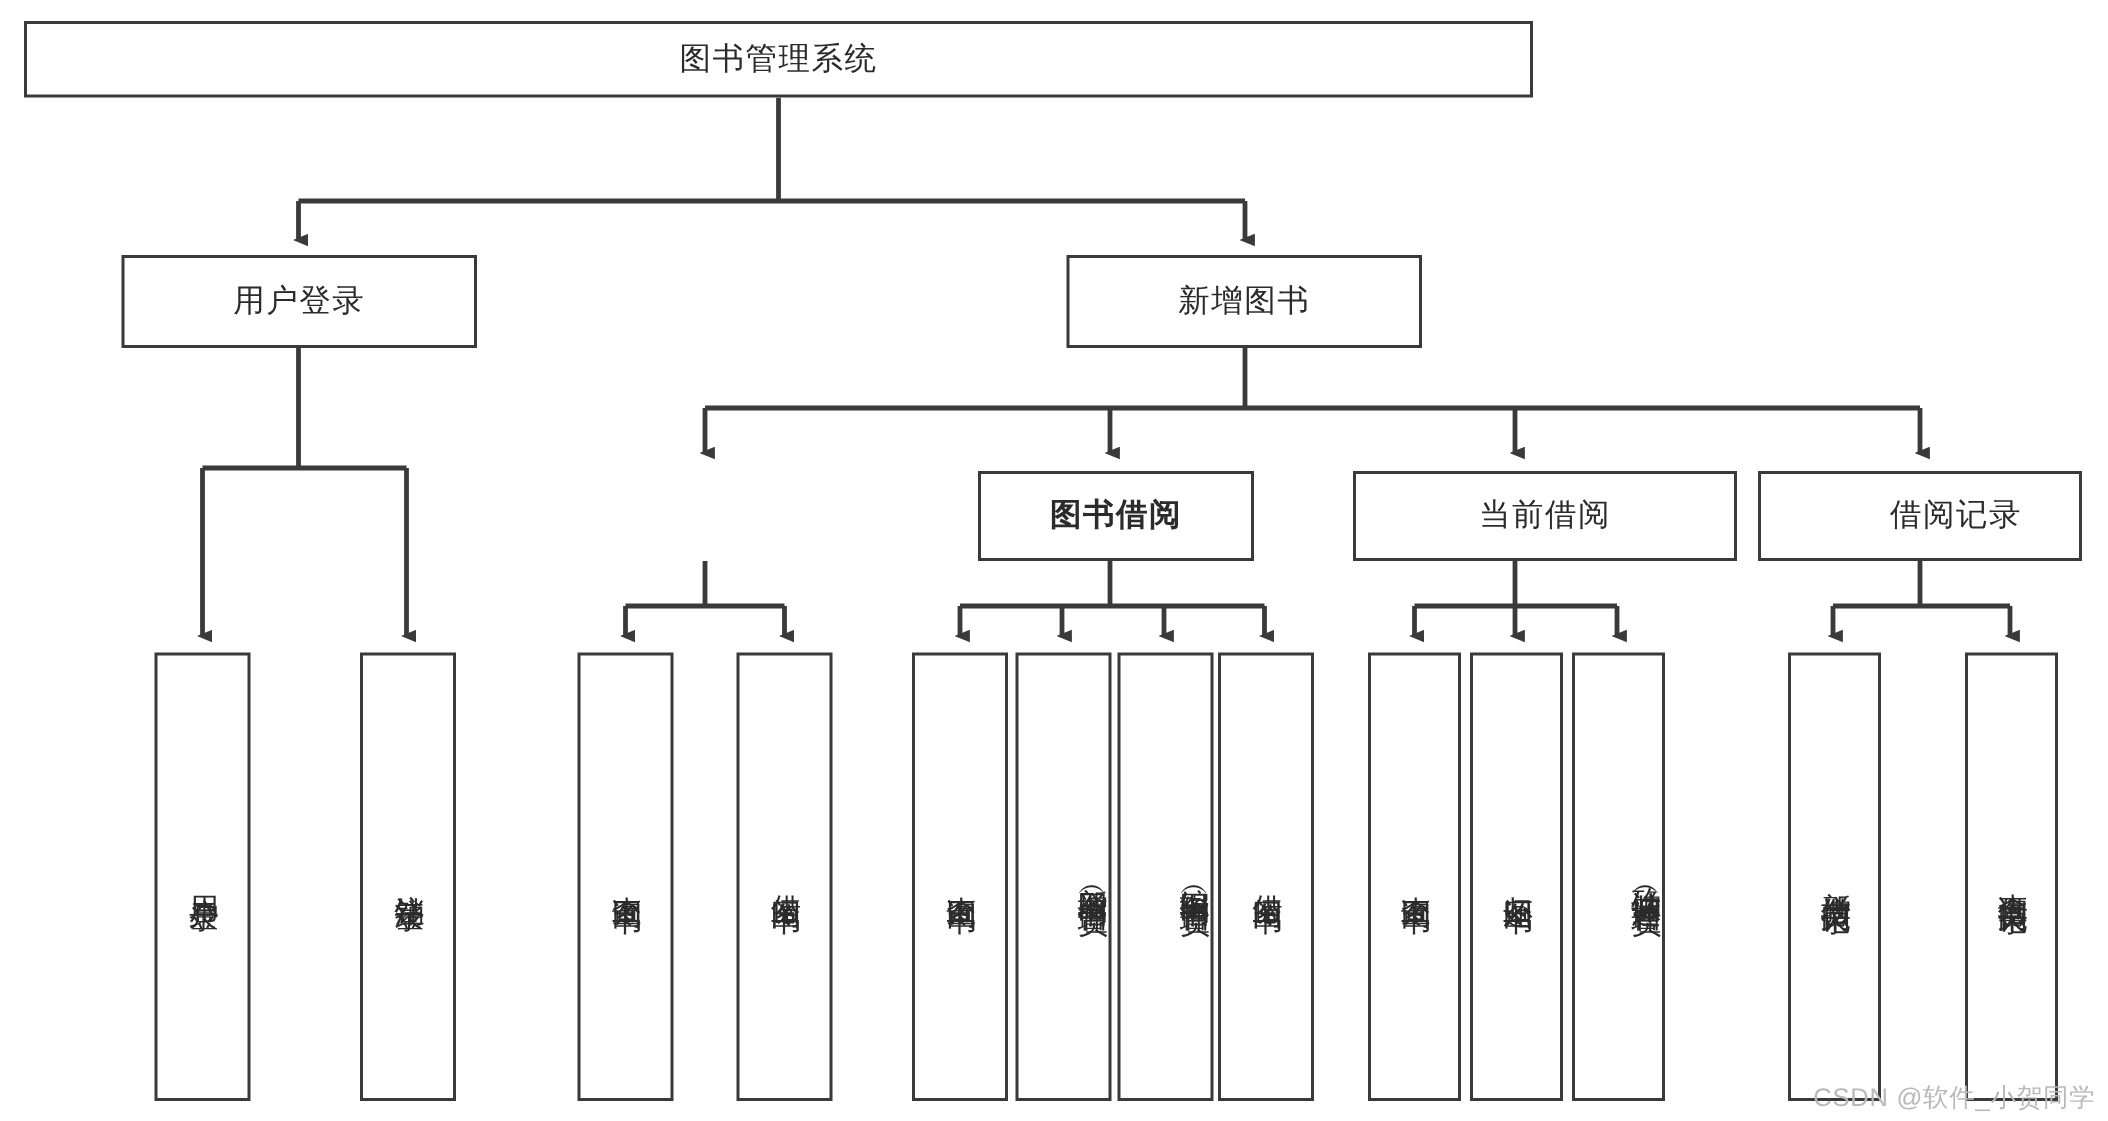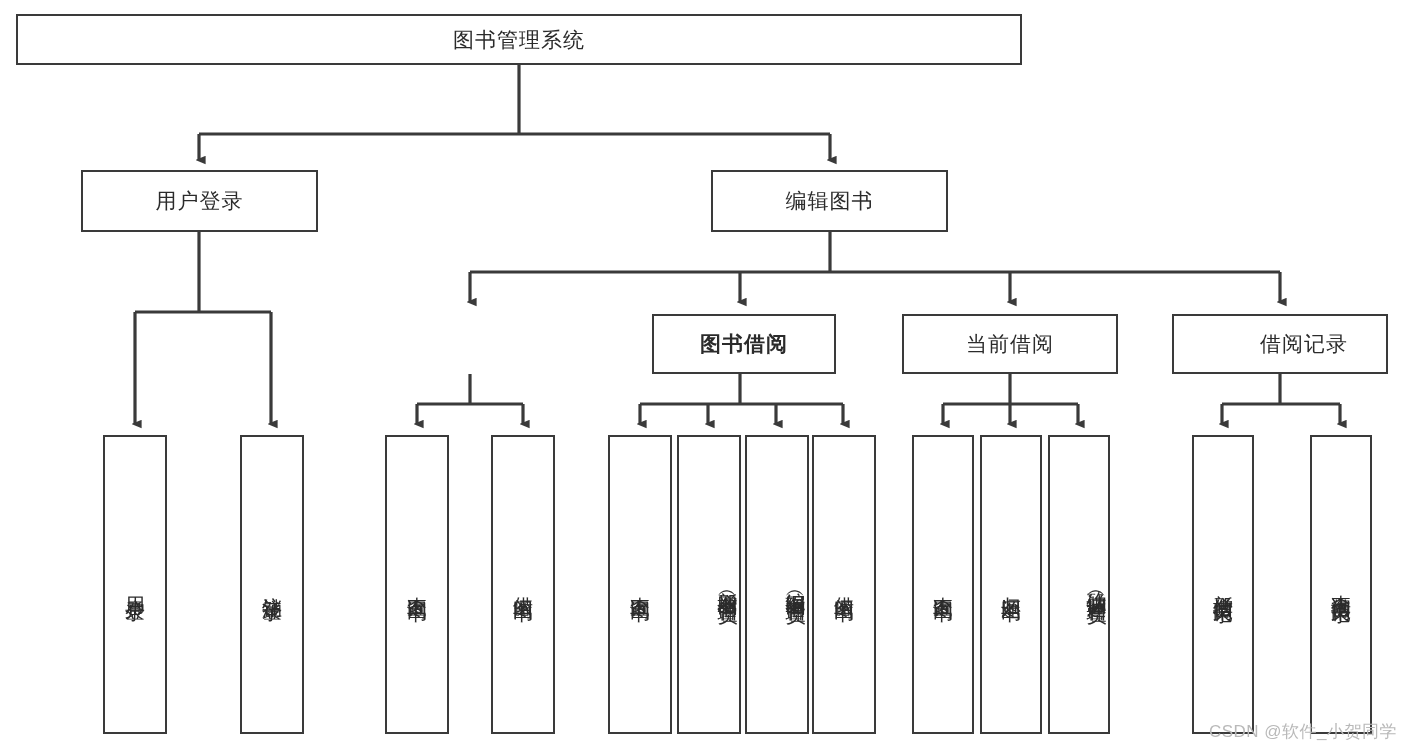--- a/index.html
+++ b/index.html
@@ -142,29 +142,29 @@
 
   <div class="node-box horizontal" style="left:16px; top:14px; width:1006px; height:51px;">
     <span class="node-label">图书管理系统</span>
   </div>
 
   <div class="node-box horizontal" style="left:81px; top:170px; width:237px; height:62px;">
     <span class="node-label">用户登录</span>
   </div>
 
   <div class="node-box horizontal" style="left:711px; top:170px; width:237px; height:62px;">
-    <span class="node-label">编辑图书</span>
+    <span class="node-label">新增图书</span>
   </div>
 
 
   <div class="node-box horizontal" style="left:652px; top:314px; width:184px; height:60px;font-weight:bold;">
     <span class="node-label">图书借阅</span>
   </div>
 
-  <div class="node-box horizontal" style="left:902px; top:314px; width:216px; height:60px;">
+  <div class="node-box horizontal" style="left:902px; top:314px; width:256px; height:60px;">
     <span class="node-label">当前借阅</span>
   </div>
 
   <div class="node-box horizontal" style="left:1172px; top:314px; width:216px; height:60px;padding-left:48px;">
     <span class="node-label">借阅记录</span>
   </div>
 
   <div class="node-box vertical" style="left:103px; top:435px; width:64px; height:299px; align-items:center;">
     <span class="node-label">用户登录</span>
   </div>

